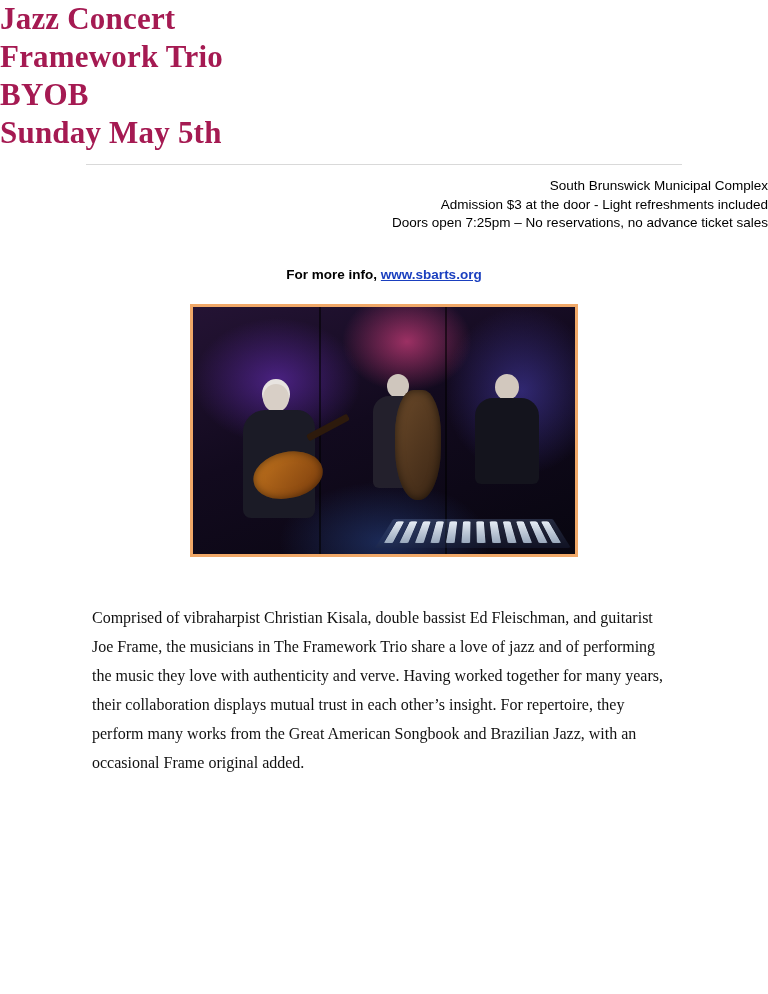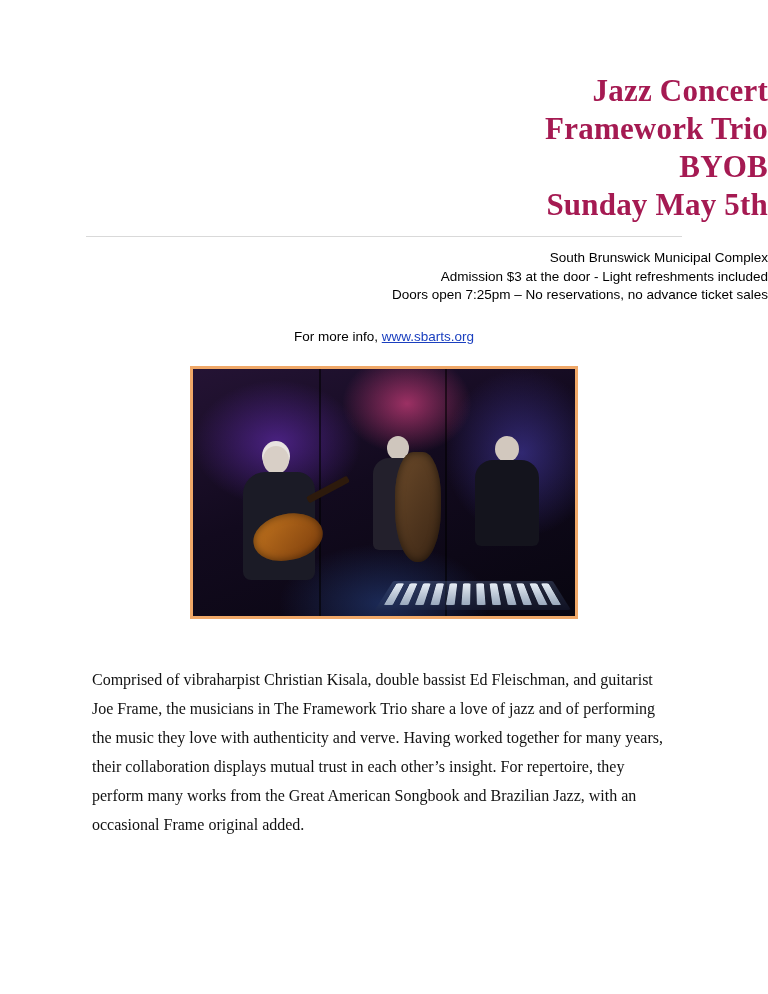--- a/index.html
+++ b/index.html
@@ -17,22 +17,21 @@
   }
   .page {
     width: 768px;
     height: 994px;
     position: relative;
     background: #ffffff;
   }
 
   
   .title-block {
-    padding-top: 72px;
-    text-align: right;
+    text-align: left;
   }
   .title-line {
     font-family: "Liberation Serif", serif;
     font-weight: bold;
     font-size: 31px;
     line-height: 38px;
     color: #a51a52;
     letter-spacing: 0.2px;
   }
 
@@ -49,25 +48,26 @@
     margin-top: 12px;
     text-align: right;
     font-family: "Liberation Sans", sans-serif;
     font-size: 13.5px;
     line-height: 18.5px;
     color: #000000;
   }
   .venue-line { display: block; }
 
   .moreinfo {
-    margin-top: 24px;
+    margin-top: 34px;
     text-align: center;
     font-family: "Liberation Sans", sans-serif;
     font-size: 13.5px;
     color: #000000;
+    font-weight: bold;
   }
   .moreinfo a {
     color: #1a3fbf;
     text-decoration: underline;
   }
 
   
   .photo-wrap {
     margin: 22px auto 0 auto;
     width: 388px;

